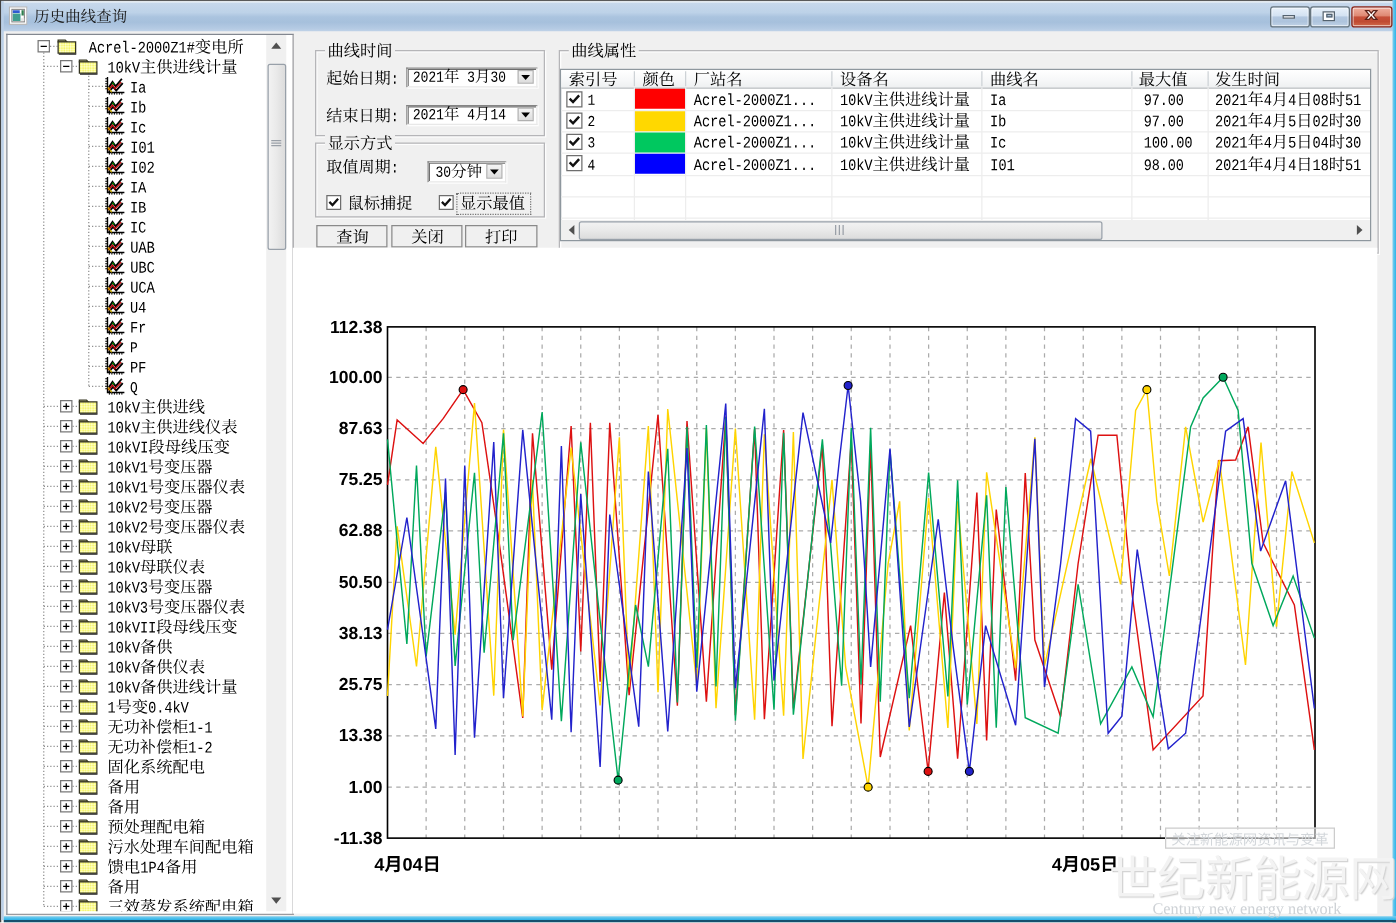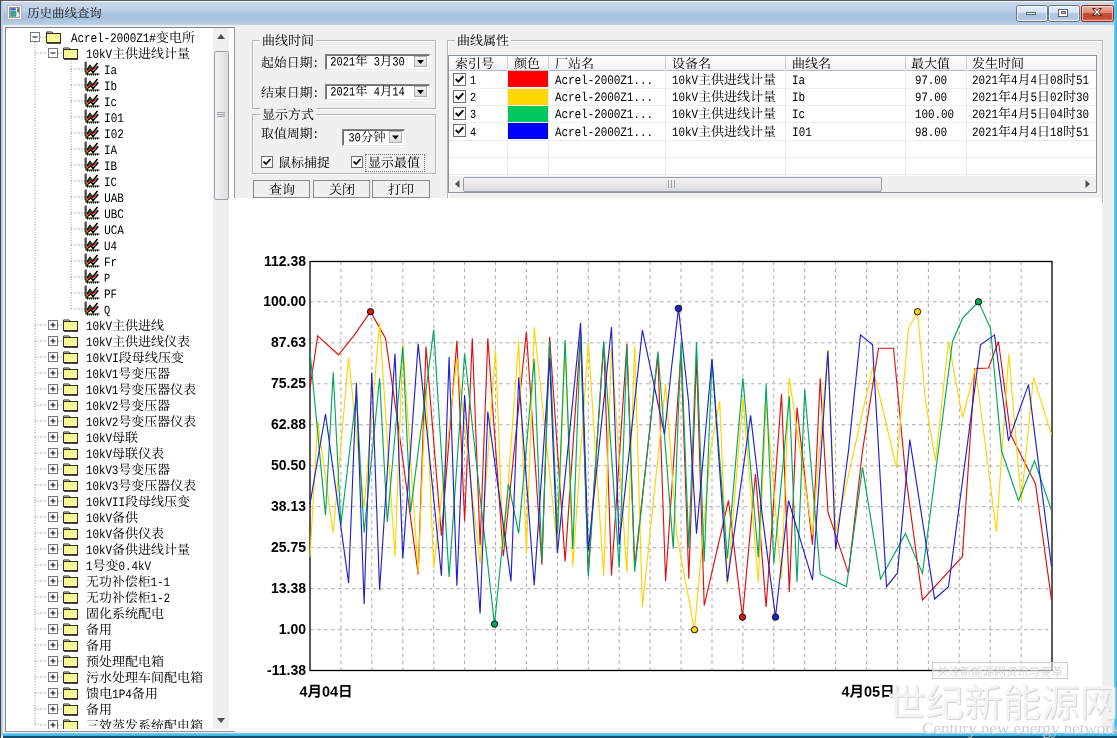--- a/index.html
+++ b/index.html
@@ -1692,12 +1692,12 @@
 <svg class="tr" style="left:887.0px;top:677.5px;fill:#f3f3f3;filter:drop-shadow(1.5px 1.5px 0 #d4d4d4)" width="233" height="56" viewBox="0 0 3026 725">
     <g transform="translate(0,500) scale(1,-1)">
       <use href="#q3o"></use>
       <use href="#q3p" x="500"></use>
       <use href="#q3f" x="1000"></use>
       <use href="#q3g" x="1500"></use>
       <use href="#q3h" x="2000"></use>
       <use href="#q3i" x="2500"></use>
     </g>
   </svg>
-<div style="position:absolute;left:922px;top:719px;width:160px;height:16px;font-family:'Liberation Serif',serif;font-size:17px;color:#ced2d6;white-space:nowrap">Century new energy network</div>
+<div style="position:absolute;left:922px;top:719px;width:160px;height:16px;font-family:'Liberation Serif',serif;font-size:13px;color:#ced2d6;white-space:nowrap">Century new energy network</div>
 </body></html>

